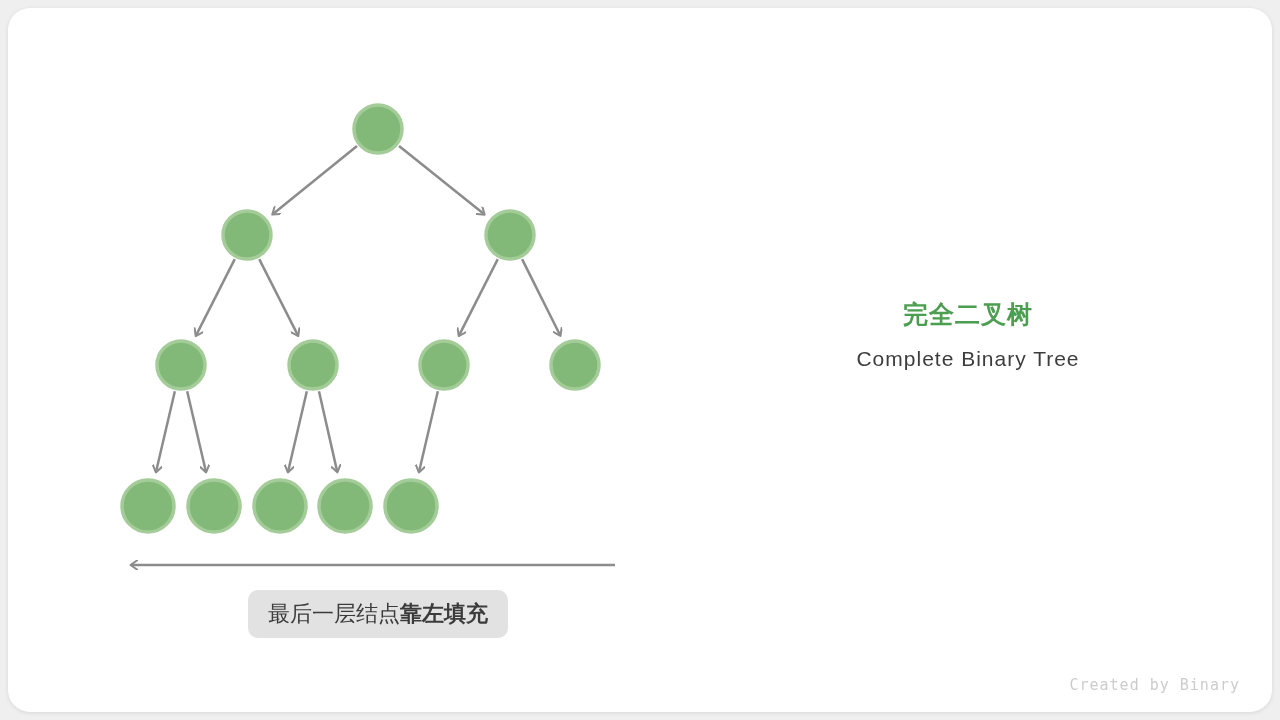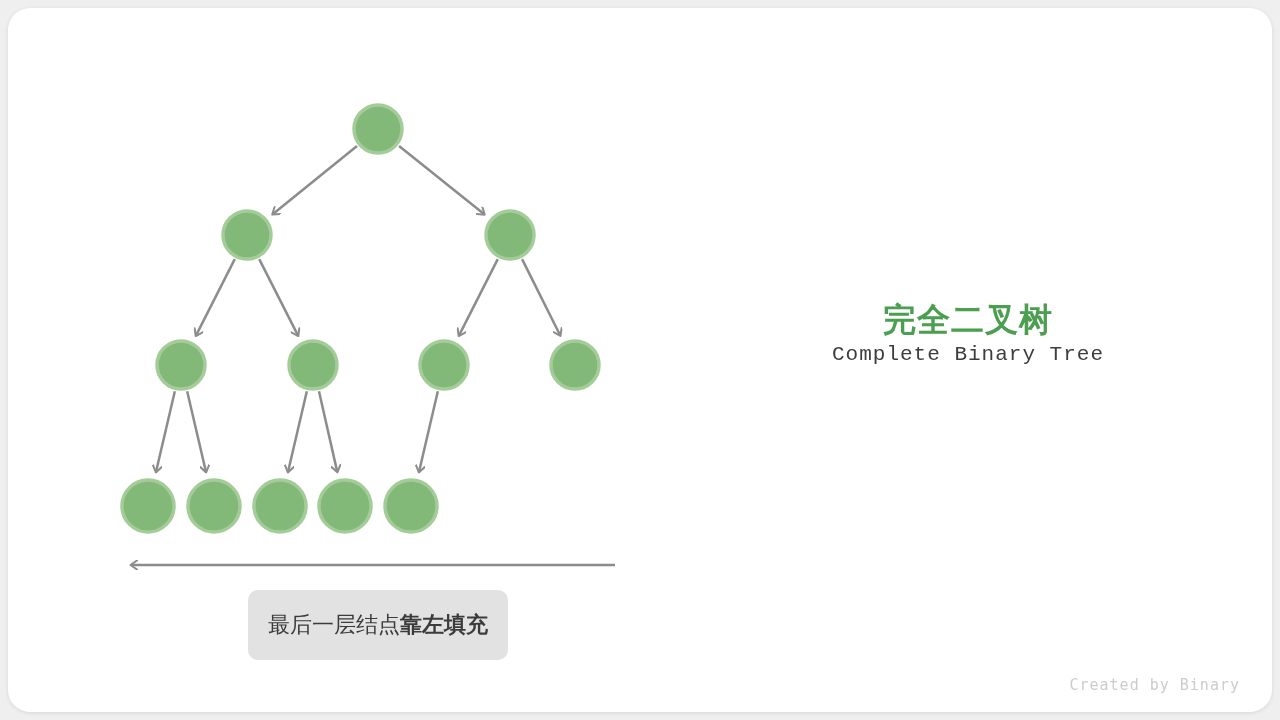--- a/index.html
+++ b/index.html
@@ -35,38 +35,39 @@
     left: 0; top: 0;
     width: 1280px; height: 720px;
   }
   .title-block {
     position: absolute;
     left: 818px; top: 298px;
     width: 300px;
     text-align: center;
   }
   .title-zh {
-    font-size: 33px;
+    font-size: 25px;
     font-weight: bold;
     color: var(--title-green);
     letter-spacing: 1px;
+    margin-bottom: 16px;
   }
   .title-en {
-    font-family: Liberation Mono, monospace;
+    font-family: Liberation Sans, sans-serif;
     font-size: 21px;
     color: var(--en-text);
     letter-spacing: 1px;
   }
   .caption-box {
     position: absolute;
     left: 378px; top: 590px;
     transform: translateX(-50%);
     background: var(--caption-bg);
     border-radius: 10px;
-    padding: 20px 20px;
+    padding: 9px 20px;
     font-size: 22px;
     color: var(--caption-text);
     white-space: nowrap;
   }
   .caption-box b { font-weight: bold; }
   .credit {
     position: absolute;
     right: 40px; top: 676px;
     font-family: "DejaVu Sans Mono", monospace;
     font-size: 15px;

